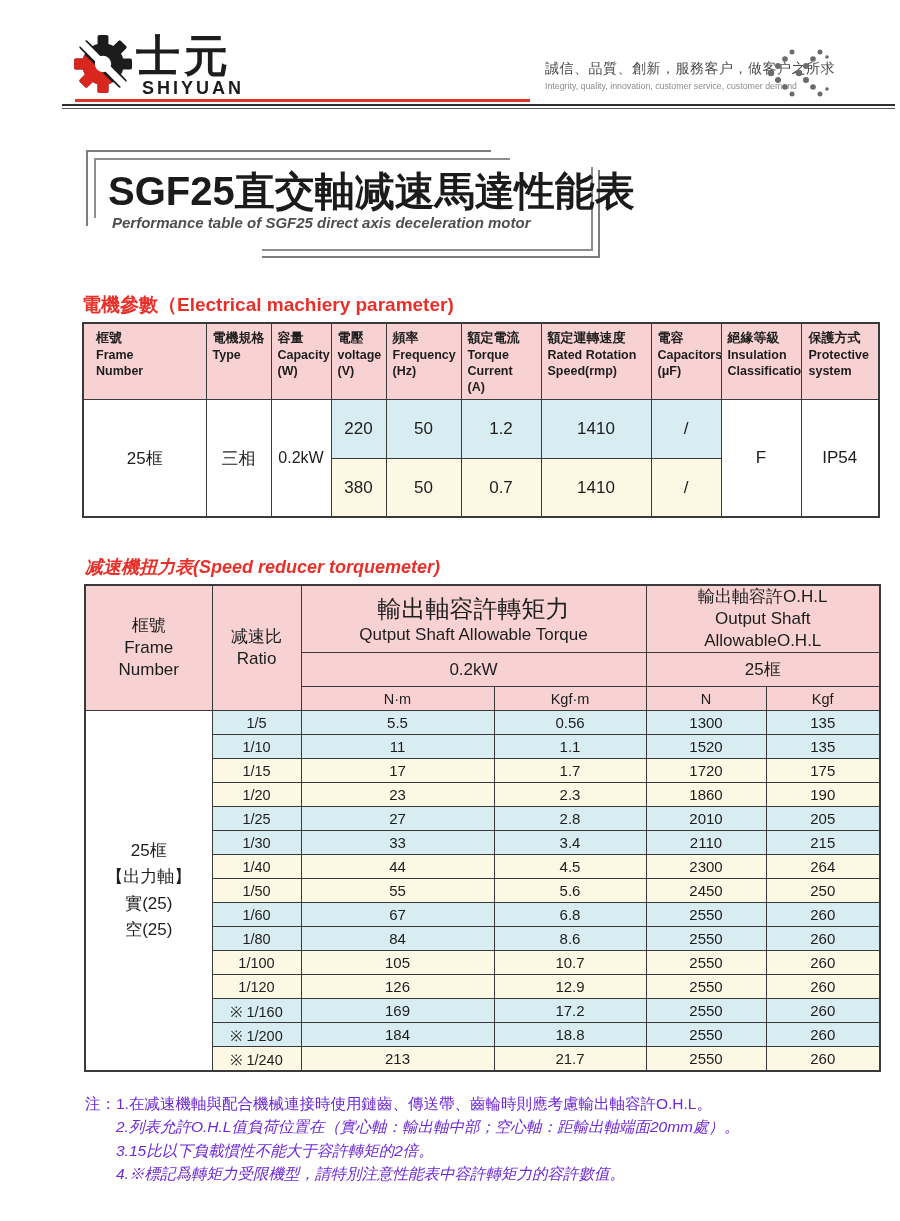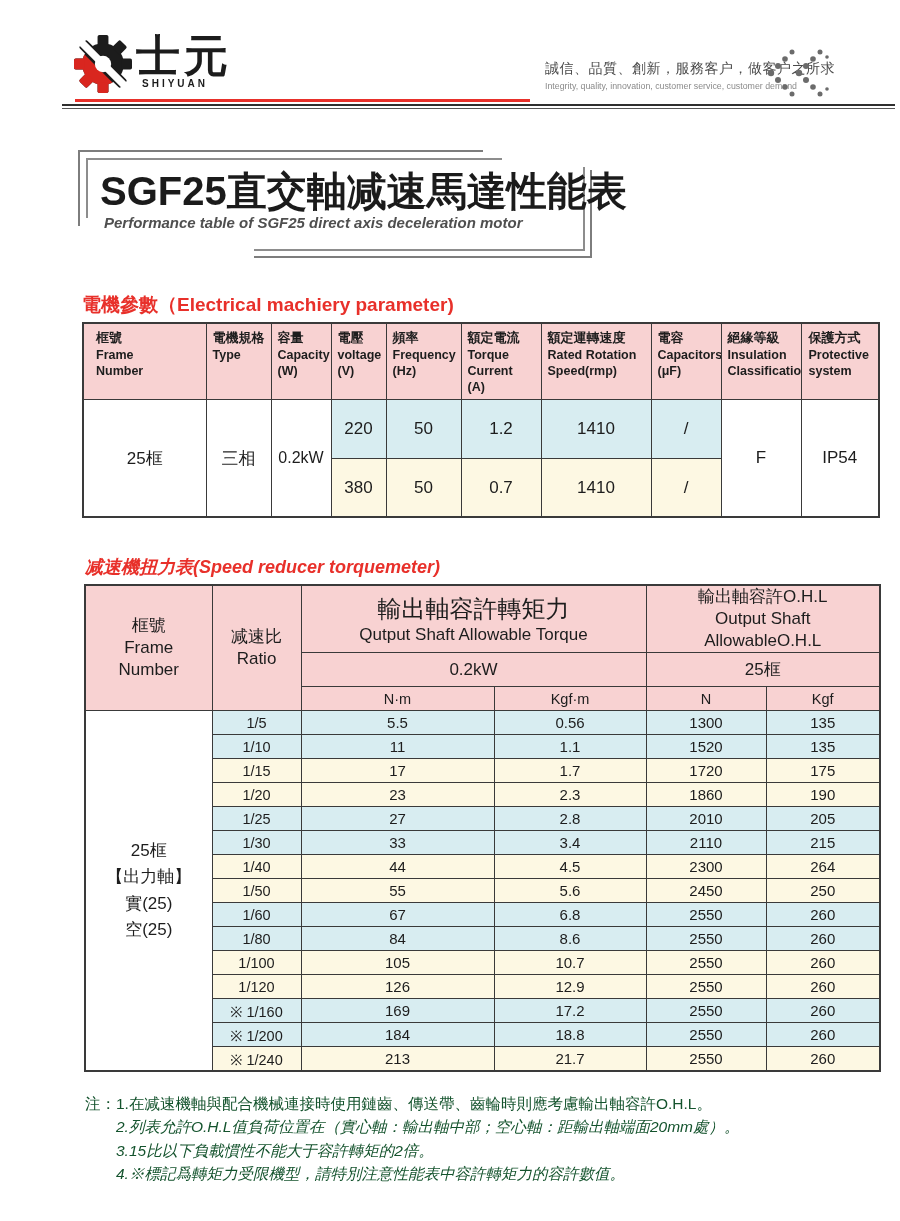--- a/index.html
+++ b/index.html
@@ -3,31 +3,31 @@
 <meta charset="utf-8">
 <style>
   * { margin:0; padding:0; box-sizing:border-box; }
   body { background:#ffffff; font-family:"Liberation Sans", sans-serif; }
   .page { position:relative; width:900px; height:1221px; background:#ffffff; overflow:hidden; }
 
   
   .brand { position:absolute; left:74px; top:34px; display:flex; align-items:flex-start; }
   .brand-text { margin-left:4px; }
   .brand-cn { font-size:44px; font-weight:bold; color:#1c1c1c; letter-spacing:4px; line-height:1.0; }
-  .brand-en { font-size:10px; font-weight:bold; color:#1c1c1c; letter-spacing:3px; margin-top:0px; padding-left:6px; }
+  .brand-en { font-size:18px; font-weight:bold; color:#1c1c1c; letter-spacing:3px; margin-top:0px; padding-left:6px; }
   .slogan { position:absolute; left:545px; top:60px; width:215px; }
   .slogan-cn { font-size:14px; color:#4a4a4a; letter-spacing:0.5px; white-space:nowrap; }
   .slogan-en { font-size:8.8px; color:#8a8a8a; margin-top:3px; white-space:nowrap; }
   .dots { position:absolute; left:765px; top:48px; }
   .line-red { position:absolute; left:75px; top:99px; width:455px; height:3px; background:#e8302a; }
   .line-dark { position:absolute; left:62px; top:104px; width:833px; height:5px;
                border-top:2px solid #2f2f2f; border-bottom:1px solid #555; }
 
   
-  .title-box { position:absolute; left:78px; top:150px; width:502px; height:104px; }
+  .title-box { position:absolute; left:86px; top:150px; width:502px; height:104px; }
   .deco { position:absolute; }
   .deco-tl-outer { left:0; top:0; width:405px; height:76px; border-top:2px solid #7d7d7d; border-left:2px solid #7d7d7d; }
   .deco-tl-inner { left:8px; top:8px; width:416px; height:60px; border-top:2px solid #8d8d8d; border-left:2px solid #8d8d8d; }
   .deco-br-outer { right:-12px; bottom:-4px; width:338px; height:88px; border-bottom:2px solid #7d7d7d; border-right:2px solid #7d7d7d; }
   .deco-br-inner { right:-5px; bottom:3px; width:331px; height:84px; border-bottom:2px solid #8d8d8d; border-right:2px solid #8d8d8d; }
   .title-main { position:absolute; left:22px; top:14px; font-size:40px; font-weight:900; color:#1b1b1b; letter-spacing:0px; white-space:nowrap; }
   .title-sub { position:absolute; left:26px; top:64px; font-size:15px; font-weight:bold; font-style:italic; color:#4f4f4f; white-space:nowrap; }
 
   
   .sec-heading { position:absolute; color:#e8302a; font-weight:bold; white-space:nowrap; }
@@ -53,21 +53,21 @@
   
   .t2 { position:absolute; left:84px; top:584px; width:795px; border:2px solid #3a3a3a; }
   .t2 .h1 { height:58px; text-align:center; vertical-align:middle; font-size:17px; line-height:1.3; }
   .t2 .h2 { height:34px; text-align:center; vertical-align:middle; font-size:17px; }
   .t2 .h3 { height:24px; text-align:center; vertical-align:middle; font-size:14.5px; }
   .t2 .frame-cell { background:#ffffff; text-align:center; vertical-align:middle; font-size:17px; line-height:1.55; }
   .t2 .rv { text-align:center; vertical-align:middle; font-size:15px; height:24px; }
   .t2 .ratio { font-size:14.5px; }
 
   
-  .notes { position:absolute; left:85px; top:1092px; width:795px; font-size:15.5px; color:#14532d; line-height:1.5; }
+  .notes { position:absolute; left:85px; top:1092px; width:795px; font-size:15.5px; color:#6d28d9; line-height:1.5; }
   .note-line { white-space:nowrap; }
   .note-line.indent { padding-left:31px;font-style:italic; }
 </style>
 </head>
 <body>
 
 <div class="page">
 
   <div class="brand">
     <svg width="58" height="60" viewBox="0 0 64 64">

